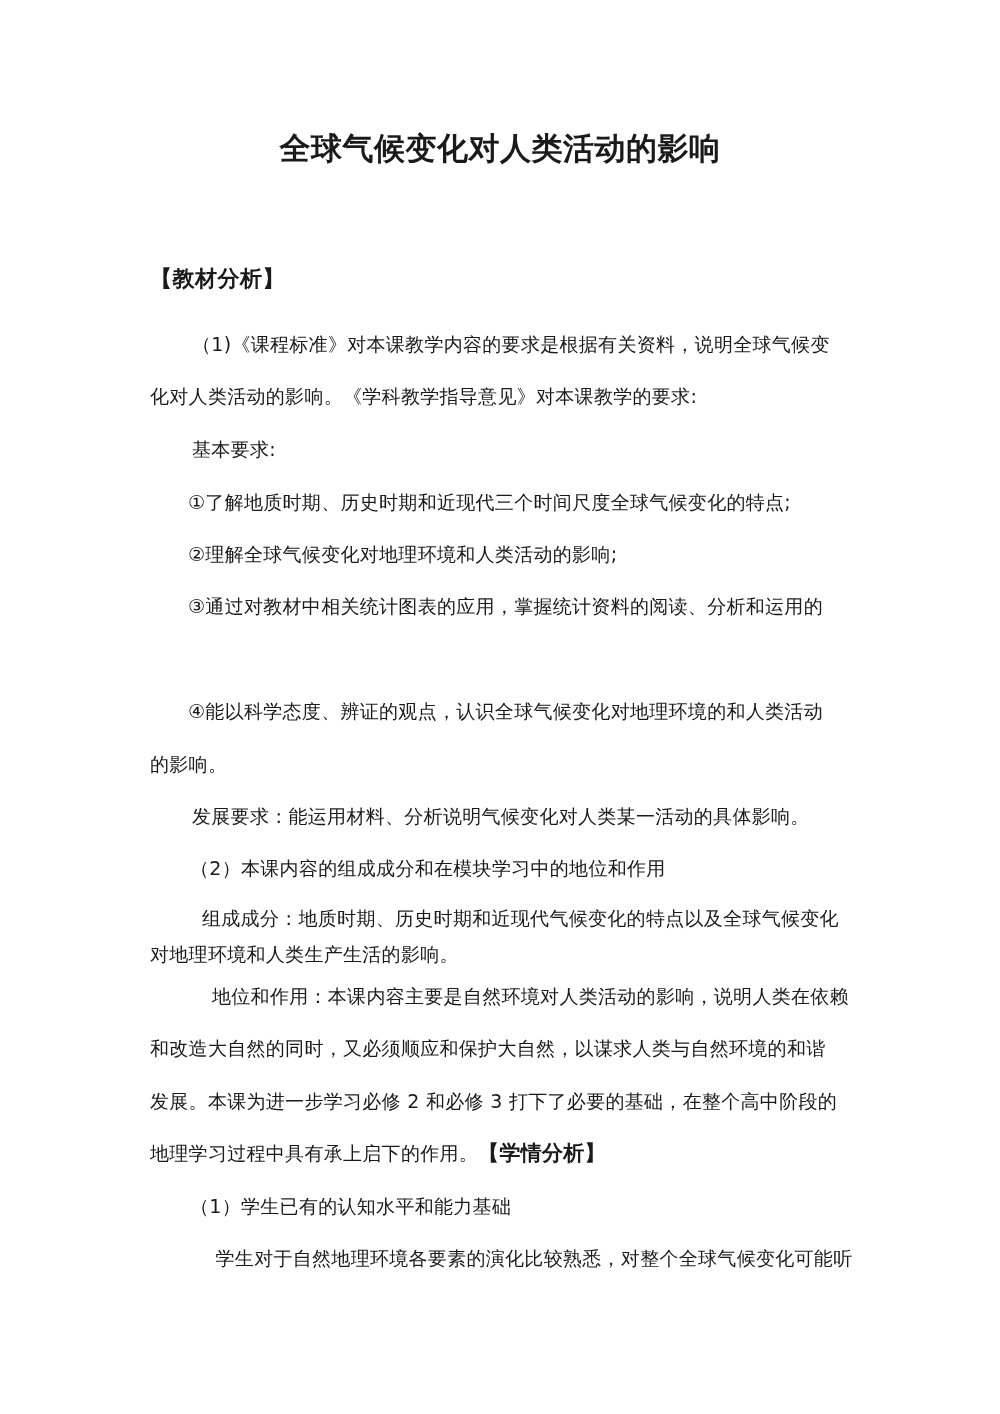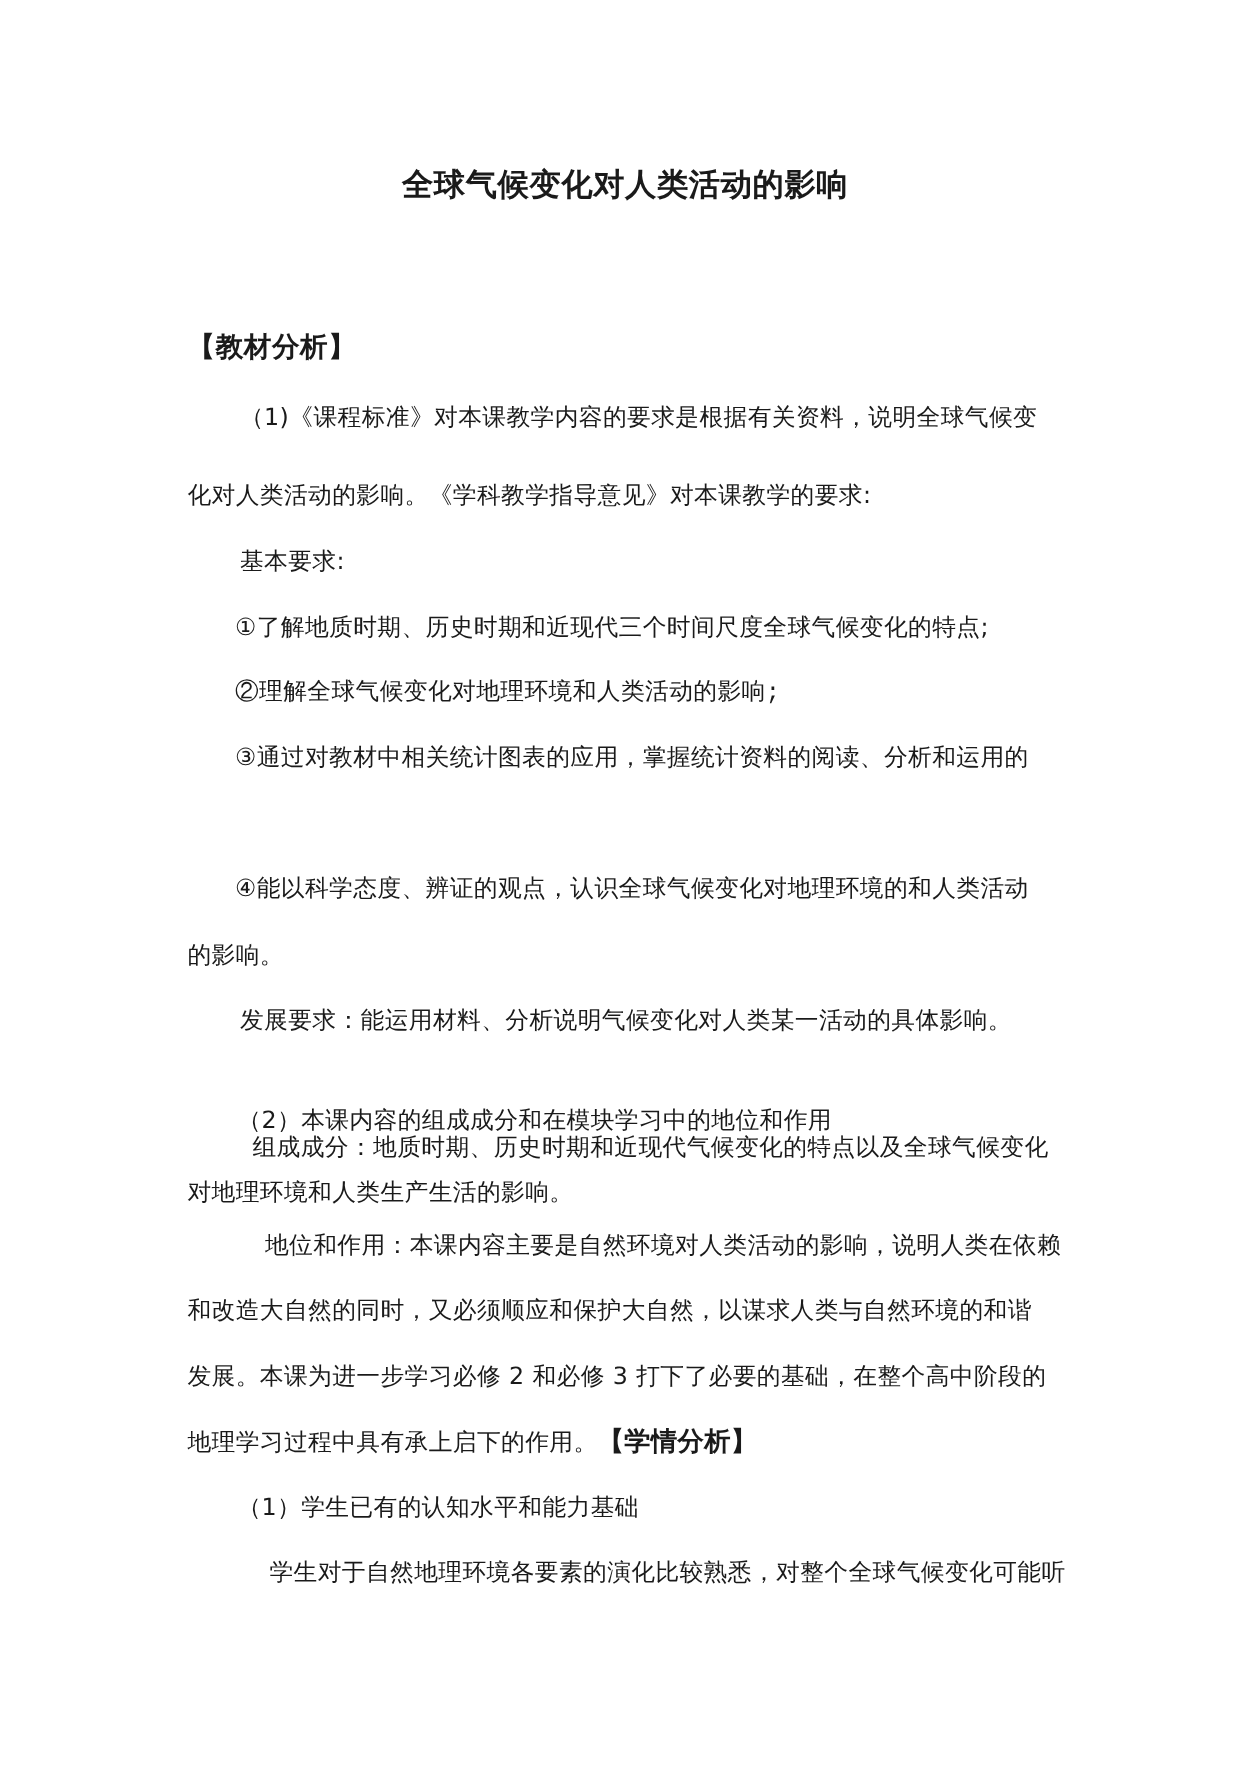--- a/index.html
+++ b/index.html
@@ -1,43 +1,43 @@
 <!DOCTYPE html>
 <html><head>
 <meta charset="utf-8">
 <style>
   html, body { margin: 0; padding: 0; background: #ffffff; }
   body { width: 1000px; height: 1414px; position: relative; overflow: hidden;
          font-family: "DejaVu Sans", "Liberation Sans", sans-serif; color: #1a1a1a; }
   .page { position: absolute; left: 0; top: 0; width: 1000px; height: 1414px; }
   .title { position: absolute; left: 0; width: 1000px; top: 128px; text-align: center;
-           font-size: 25px; font-weight: bold; letter-spacing: 0.5px; line-height: 40px; }
+           font-size: 31px; font-weight: bold; letter-spacing: 0.5px; line-height: 40px; }
   .line { position: absolute; left: 150px; width: 700px; font-size: 19px; line-height: 28px;
           white-space: nowrap; letter-spacing: 0.3px; }
   .heading { font-weight: bold; font-size: 22px; letter-spacing: 0.5px; }
   .inline-heading { font-weight: bold; font-size: 21px; }
 </style>
 </head>
 <body>
 
 <div class="page">
   <div class="title">全球气候变化对人类活动的影响</div>
 
   <div class="line heading" style="top:265px;">【教材分析】</div>
 
-  <div class="line" style="top:320px; left:192px;">（1)《课程标准》对本课教学内容的要求是根据有关资料，说明全球气候变</div>
+  <div class="line" style="top:330px; left:192px;">（1)《课程标准》对本课教学内容的要求是根据有关资料，说明全球气候变</div>
   <div class="line" style="top:382px;">化对人类活动的影响。《学科教学指导意见》对本课教学的要求:</div>
   <div class="line" style="top:435px; left:192px;">基本要求:</div>
   <div class="line" style="top:488px; left:188px;">①了解地质时期、历史时期和近现代三个时间尺度全球气候变化的特点;</div>
-  <div class="line" style="top:540px; left:188px;font-family:Liberation Mono, monospace;">②理解全球气候变化对地理环境和人类活动的影响;</div>
+  <div class="line" style="top:540px; left:188px;">②理解全球气候变化对地理环境和人类活动的影响;</div>
   <div class="line" style="top:592px; left:188px;">③通过对教材中相关统计图表的应用，掌握统计资料的阅读、分析和运用的</div>
   <div class="line" style="top:697px; left:188px;">④能以科学态度、辨证的观点，认识全球气候变化对地理环境的和人类活动</div>
   <div class="line" style="top:750px;">的影响。</div>
   <div class="line" style="top:802px; left:192px;">发展要求：能运用材料、分析说明气候变化对人类某一活动的具体影响。</div>
-  <div class="line" style="top:854px; left:190px;margin-top:28px;">（2）本课内容的组成成分和在模块学习中的地位和作用</div>
+  <div class="line" style="top:854px; left:190px;">（2）本课内容的组成成分和在模块学习中的地位和作用</div>
   <div class="line" style="top:904px; left:202px;">组成成分：地质时期、历史时期和近现代气候变化的特点以及全球气候变化</div>
   <div class="line" style="top:940px;">对地理环境和人类生产生活的影响。</div>
   <div class="line" style="top:982px; left:192px;margin-left:20px;">地位和作用：本课内容主要是自然环境对人类活动的影响，说明人类在依赖</div>
   <div class="line" style="top:1034px;">和改造大自然的同时，又必须顺应和保护大自然，以谋求人类与自然环境的和谐</div>
   <div class="line" style="top:1087px;">发展。本课为进一步学习必修 2 和必修 3 打下了必要的基础，在整个高中阶段的</div>
   <div class="line" style="top:1139px;"><span>地理学习过程中具有承上启下的作用。</span><span class="inline-heading">【学情分析】</span></div>
 
   <div class="line" style="top:1192px; left:190px;">（1）学生已有的认知水平和能力基础</div>
   <div class="line" style="top:1244px; left:184px;text-align:center;">学生对于自然地理环境各要素的演化比较熟悉，对整个全球气候变化可能听</div>
 </div>

